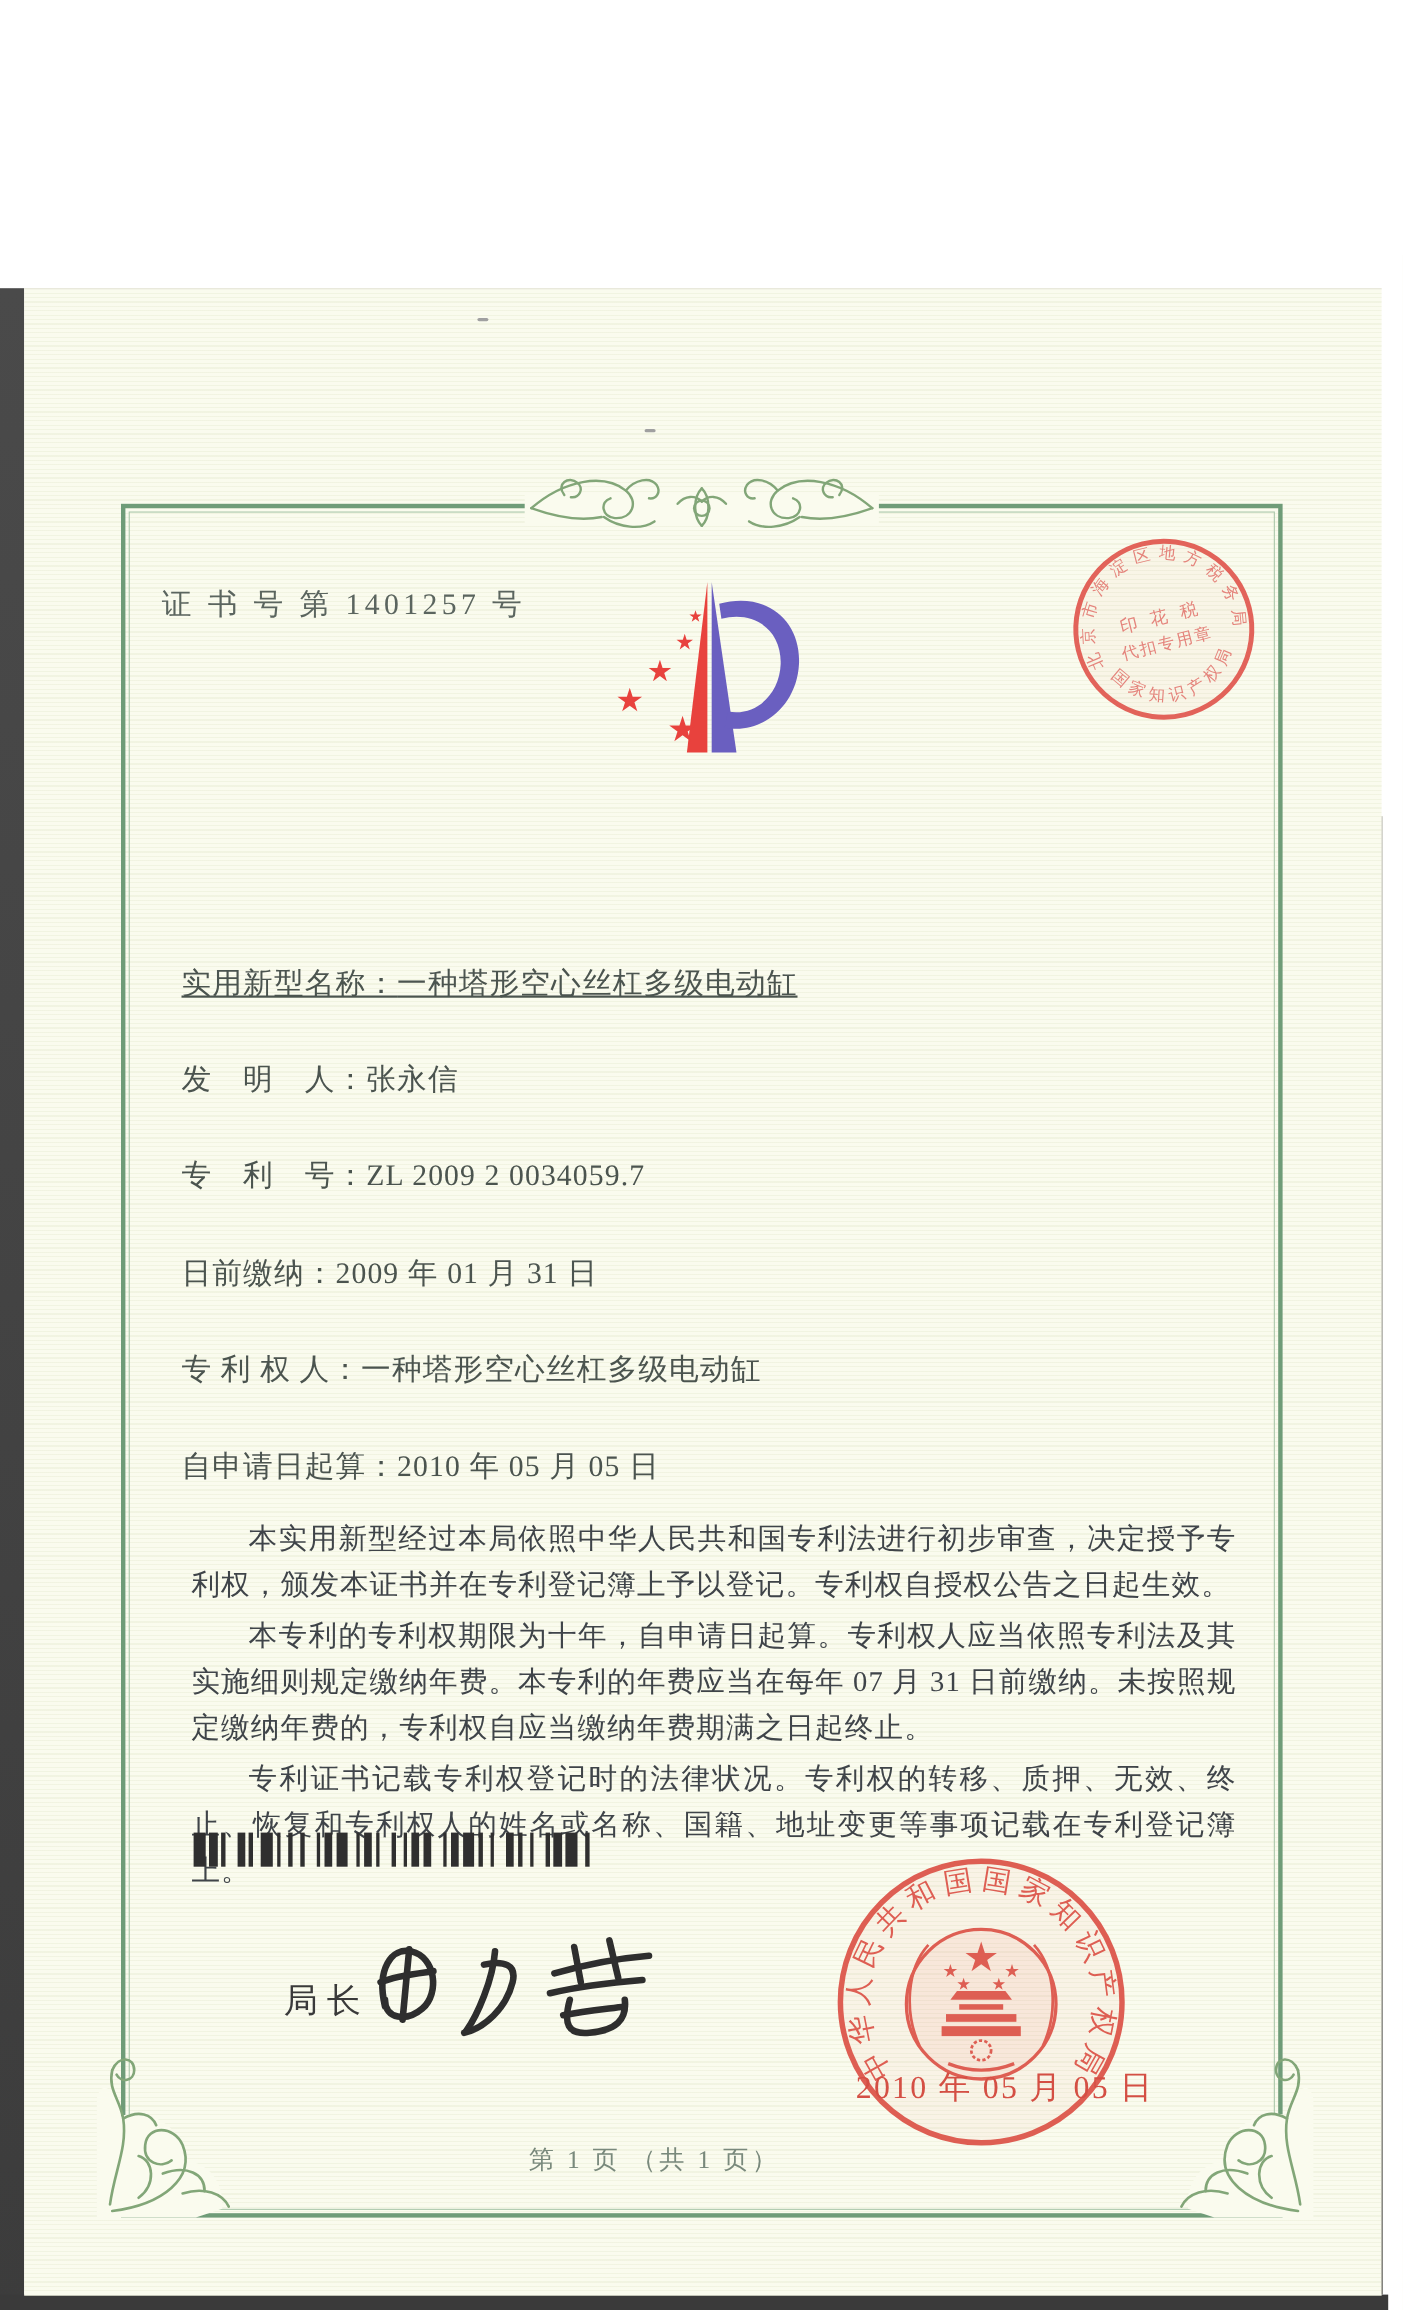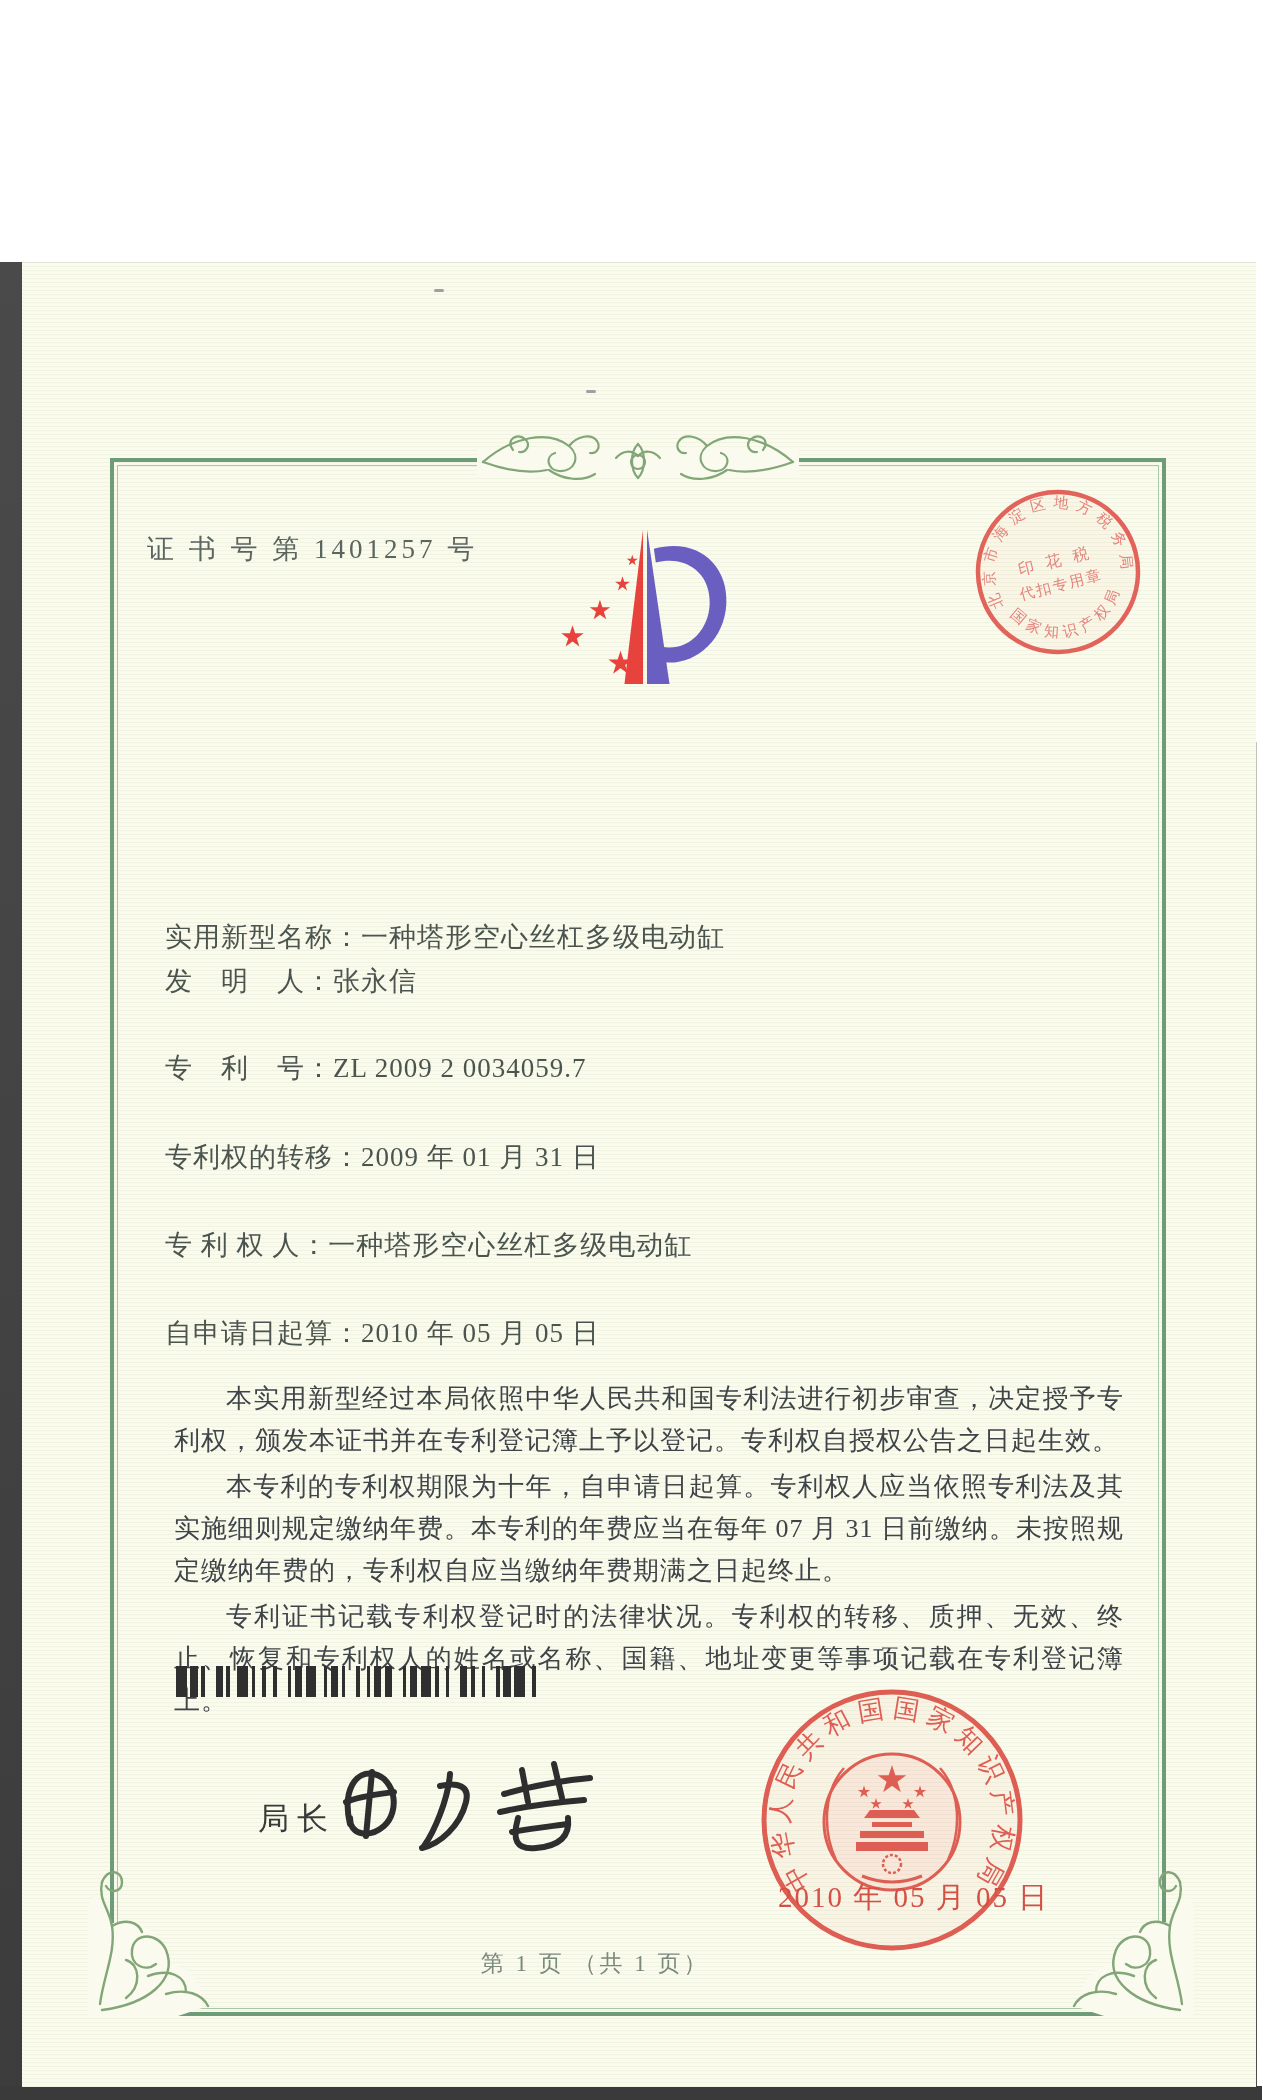--- a/index.html
+++ b/index.html
@@ -120,31 +120,31 @@
     </text>
     <text font-size="15" letter-spacing="5" fill="#e4837b" font-family="Liberation Serif, DejaVu Serif, serif">
       <textPath href="#taxArcBottom" startOffset="50%" text-anchor="middle">国家知识产权局</textPath>
     </text>
     <text x="0" y="-6" text-anchor="middle" font-size="16" fill="#e4837b" letter-spacing="4" font-family="Liberation Serif, DejaVu Serif, serif">印 花 税</text>
     <text x="0" y="18" text-anchor="middle" font-size="15" fill="#e4837b" letter-spacing="2" font-family="Liberation Serif, DejaVu Serif, serif">代扣专用章</text>
   </svg>
 
 
   <div>
-    <div class="abs field-row" style="top:919px;">
+    <div class="abs field-row" style="top:876px;text-decoration:underline;">
       <span>实用新型名称：</span><span>一种塔形空心丝杠多级电动缸</span>
     </div>
     <div class="abs field-row" style="top:963px;">
       <span>发　明　人：</span><span>张永信</span>
     </div>
     <div class="abs field-row" style="top:1050px;">
       <span>专　利　号：</span><span>ZL 2009 2 0034059.7</span>
     </div>
     <div class="abs field-row" style="top:1139px;">
-      <span>专利权的转移：</span><span>2009 年 01 月 31 日</span>
+      <span>日前缴纳：</span><span>2009 年 01 月 31 日</span>
     </div>
     <div class="abs field-row" style="top:1227px;">
       <span>专 利 权 人：</span><span>一种塔形空心丝杠多级电动缸</span>
     </div>
     <div class="abs field-row" style="top:1315px;">
       <span>自申请日起算：</span><span>2010 年 05 月 05 日</span>
     </div>
   </div>
 
   <div class="abs paras">

